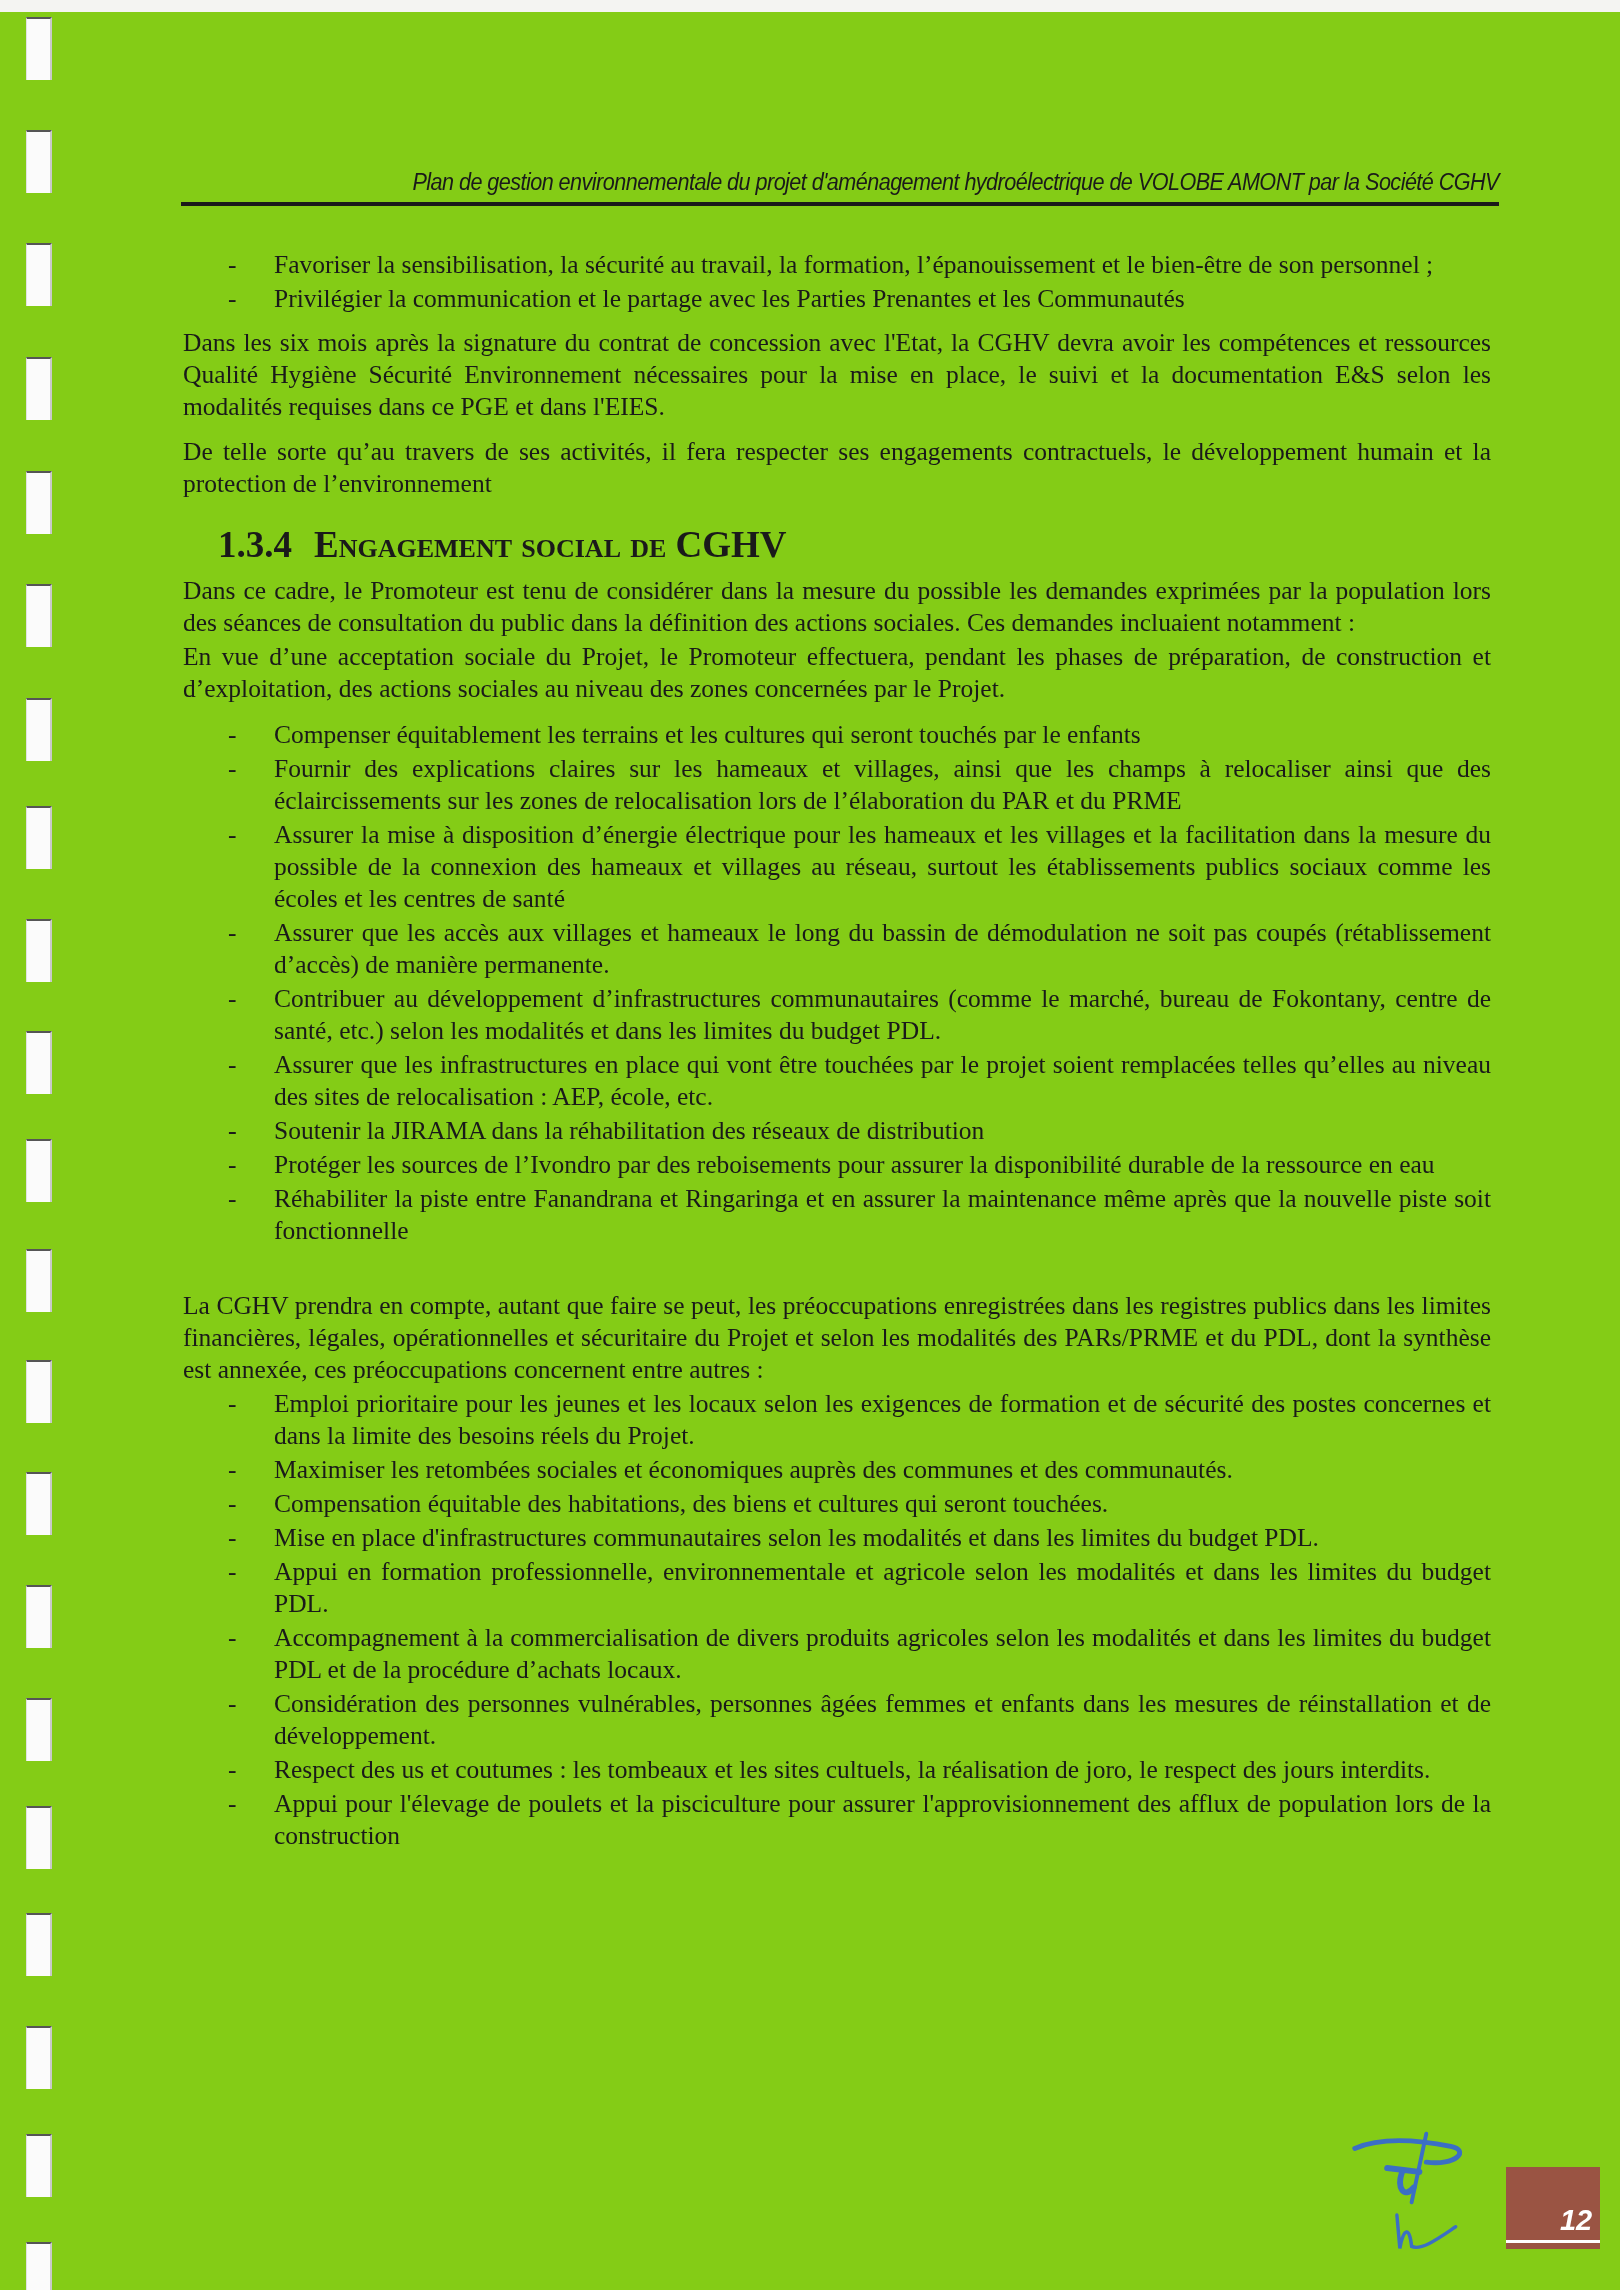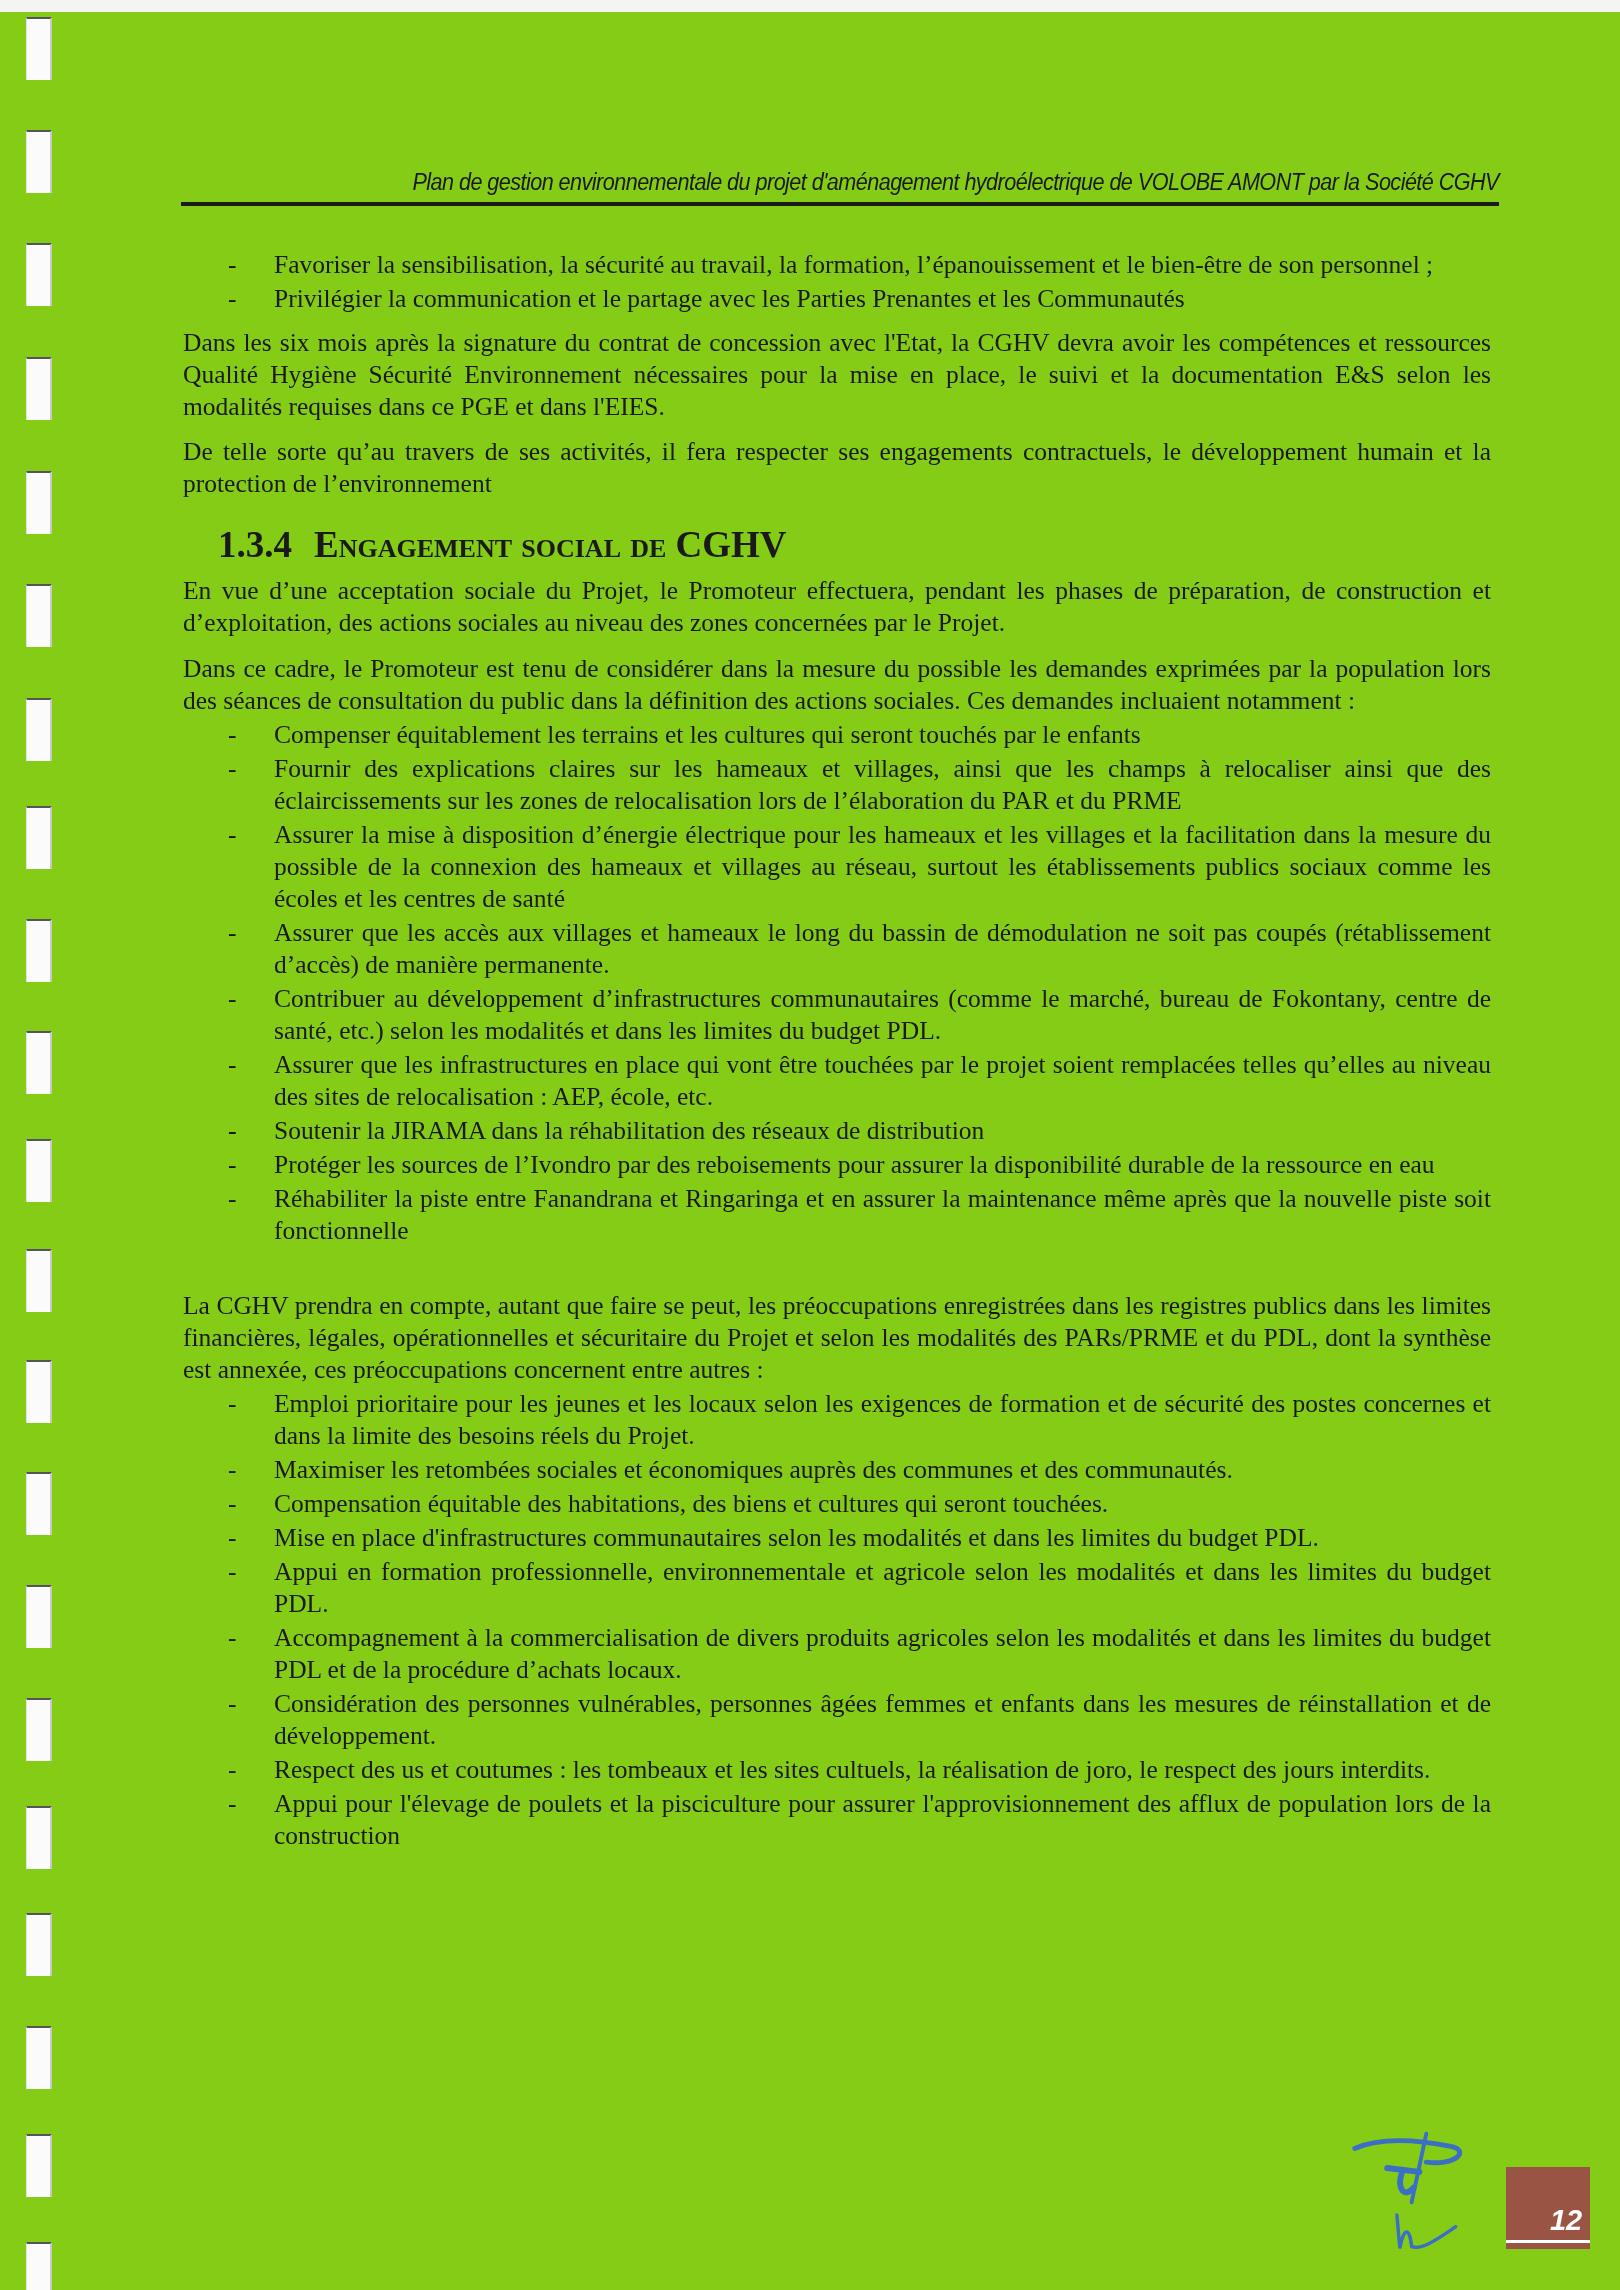--- a/index.html
+++ b/index.html
@@ -27,21 +27,21 @@
     .content p { margin: 0 0 13.7px 0; text-align: justify; }
     .content ul { list-style: none; margin: 0 0 11.8px 0; padding: 0; }
     .content li { position: relative; padding-left: 91px; text-align: justify; margin-bottom: 2px; }
     .content li .dash { position: absolute; left: 45px; top: 0; }
     .h3 { margin: 29px 0 13.7px 35px; font-weight: bold; font-size: 37px; }
     .h3 .num { display: inline-block; width: 96px; }
     .h3 .sc { font-variant: small-caps; }
     .gap { height: 31px; }
     .signature { position: absolute; left: 1343px; top: 2107px; width: 147px; height: 147px; }
     .page-badge {
-      position: absolute; left: 1506px; top: 2155px; width: 84px; height: 82px;
+      position: absolute; left: 1506px; top: 2155px; width: 94px; height: 82px;
       background: #9a5443; color: #fff;
     }
     .page-badge .num {
       position: absolute; right: 7.8px; bottom: 11.8px; font-family: "Liberation Sans", sans-serif;
       font-style: italic; font-size: 29px; font-weight: bold;
     }
     .page-badge .bar { position: absolute; left: 0; right: 0; bottom: 5.9px; height: 2.9px; background: #fff; }
   </style>
 </head>
 <body>
@@ -82,22 +82,22 @@
       <li><span class="dash">-</span><span>Privilégier la communication et le partage avec les Parties Prenantes et les Communautés</span></li>
     </ul>
 
     <p>Dans les six mois après la signature du contrat de concession avec l'Etat, la CGHV devra avoir les compétences et ressources Qualité Hygiène Sécurité Environnement nécessaires pour la mise en place, le suivi et la documentation E&amp;S selon les modalités requises dans ce PGE et dans l'EIES.</p>
     <p>De telle sorte qu’au travers de ses activités, il fera respecter ses engagements contractuels, le développement humain et la protection de l’environnement</p>
 
     <div class="h3">
       <span class="num">1.3.4</span><span class="sc">Engagement social de CGHV</span>
     </div>
 
+    <p style="margin-bottom:2px">Dans ce cadre, le Promoteur est tenu de considérer dans la mesure du possible les demandes exprimées par la population lors des séances de consultation du public dans la définition des actions sociales. Ces demandes incluaient notamment :</p>
     <p>En vue d’une acceptation sociale du Projet, le Promoteur effectuera, pendant les phases de préparation, de construction et d’exploitation, des actions sociales au niveau des zones concernées par le Projet.</p>
-    <p style="margin-bottom:2px">Dans ce cadre, le Promoteur est tenu de considérer dans la mesure du possible les demandes exprimées par la population lors des séances de consultation du public dans la définition des actions sociales. Ces demandes incluaient notamment :</p>
 
     <ul>
       <li><span class="dash">-</span><span>Compenser équitablement les terrains et les cultures qui seront touchés par le enfants</span></li>
       <li><span class="dash">-</span><span>Fournir des explications claires sur les hameaux et villages, ainsi que les champs à relocaliser ainsi que des éclaircissements sur les zones de relocalisation lors de l’élaboration du PAR et du PRME</span></li>
       <li><span class="dash">-</span><span>Assurer la mise à disposition d’énergie électrique pour les hameaux et les villages et la facilitation dans la mesure du possible de la connexion des hameaux et villages au réseau, surtout les établissements publics sociaux comme les écoles et les centres de santé</span></li>
       <li><span class="dash">-</span><span>Assurer que les accès aux villages et hameaux le long du bassin de démodulation ne soit pas coupés (rétablissement d’accès) de manière permanente.</span></li>
       <li><span class="dash">-</span><span>Contribuer au développement d’infrastructures communautaires (comme le marché, bureau de Fokontany, centre de santé, etc.) selon les modalités et dans les limites du budget PDL.</span></li>
       <li><span class="dash">-</span><span>Assurer que les infrastructures en place qui vont être touchées par le projet soient remplacées telles qu’elles au niveau des sites de relocalisation : AEP, école, etc.</span></li>
       <li><span class="dash">-</span></li>
       <li><span class="dash">-</span><span>Soutenir la JIRAMA dans la réhabilitation des réseaux de distribution</span></li>

